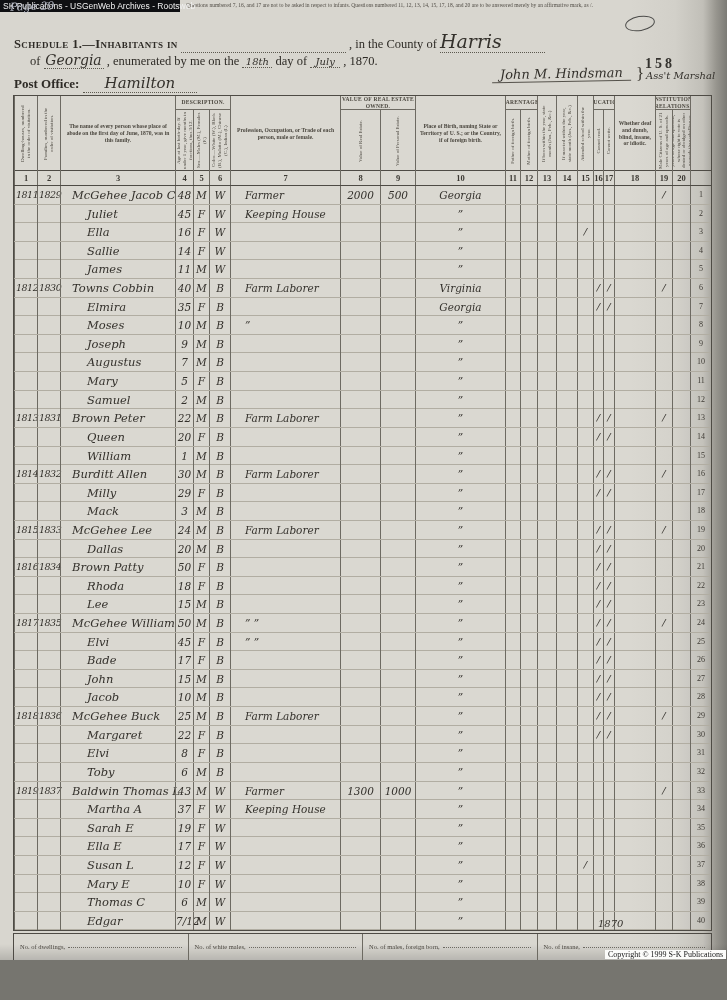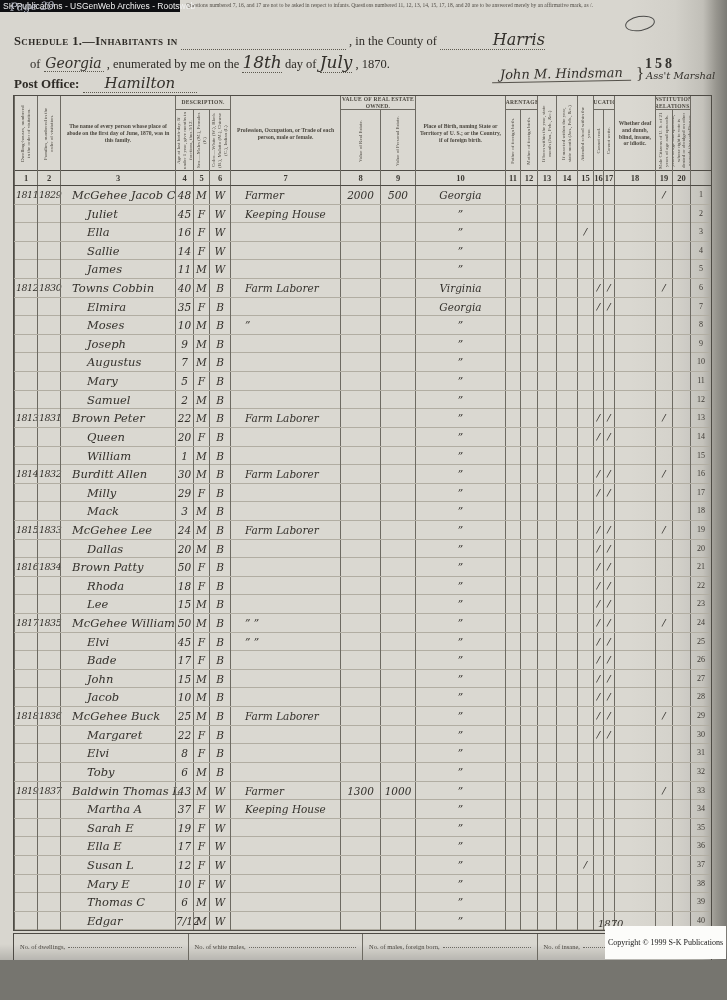--- a/index.html
+++ b/index.html
@@ -10,24 +10,24 @@
   .paper::after{content:"";position:absolute;left:0;right:0;bottom:0;height:16px;background:linear-gradient(180deg,rgba(0,0,0,0),rgba(0,0,0,0.16))}
   .titlebar{position:absolute;left:0;top:0;width:180px;height:12px;background:#0f1013;color:#f1f1f1;font-family:"Liberation Sans",sans-serif;font-size:8.5px;line-height:12px;padding-left:3px;white-space:nowrap;z-index:40}
   .hwi{font-family:"DejaVu Serif",serif;font-style:italic;color:#33302b}
   .topnote{position:absolute;left:10px;top:0;z-index:41;font-size:11px;color:#b9bdc9;transform:rotate(-2deg)}
   .instr{position:absolute;left:186px;top:2px;right:24px;font-size:5.5px;line-height:1.2;color:#504c45;z-index:39}
   .oval{position:absolute;right:72px;top:16px;width:30px;height:15px;border:1px solid #4c4c4a;border-radius:50%;transform:rotate(-10deg)}
   .line1{position:absolute;left:14px;top:30px;font-size:12.5px;color:#2e2b26;white-space:nowrap}
   .label-sc{font-variant:small-caps;font-weight:bold;letter-spacing:.4px}
   .blank{display:inline-block;border-bottom:1px dotted #5c594f;height:11px;vertical-align:bottom}
   .b1{width:165px}
-  .county{display:inline-block;border-bottom:1px dotted #5c594f;min-width:105px;text-align:right;font-size:16px}
+  .county{display:inline-block;border-bottom:1px dotted #5c594f;min-width:105px;text-align:left;font-size:19px}
   .line2{position:absolute;left:30px;top:52px;font-size:12.5px;color:#2e2b26;white-space:nowrap}
   .hvalue{display:inline-block;border-bottom:1px dotted #5c594f;min-width:60px;text-align:center;font-size:14px}
-  .hsmall{display:inline-block;border-bottom:1px dotted #5c594f;min-width:30px;font-size:17px}
+  .hsmall{display:inline-block;border-bottom:1px dotted #5c594f;min-width:30px;text-align:center;font-size:10px}
   .stamp{position:absolute;right:52px;top:56px;font-size:14px;font-weight:bold;letter-spacing:3px;color:#34322e}
   .line3{position:absolute;left:14px;top:74px;font-size:13px;font-weight:bold;color:#2e2b26}
   .po-value{font-size:15px;font-weight:normal;border-bottom:1px dotted #5c594f;padding:0 22px}
   .signame{position:absolute;left:492px;top:66px;font-size:13px;border-bottom:1px solid #55524b;padding:0 8px;transform:rotate(-1deg);white-space:nowrap}
   .sigbrace{position:absolute;left:636px;top:64px;font-size:17px;color:#3a372f}
   .sigtitle{position:absolute;left:646px;top:70px;font-size:10px;white-space:nowrap}
   .table{position:absolute;left:13px;top:95px;width:699px;border:1.5px solid #4e4b45;background:rgba(255,255,255,0.05)}
   .grid{display:grid;grid-template-columns:23px 23px 115px 18px 16px 21px 110px 40px 35px 90px 15px 17px 19px 21px 16px 10px 11px 41px 17px 18px 21px}
   .hdr{grid-template-rows:14px 61px;height:75px;border-bottom:1px solid #4e4b45}
   .hcell{border-left:1px solid #6d6a62;overflow:hidden;display:flex;align-items:center;justify-content:center;text-align:center;color:#4b473f}
@@ -48,21 +48,21 @@
   .lineno{font-size:8px;text-align:center;color:#3c3933;line-height:18px}
   .footer{position:absolute;left:13px;top:933px;width:699px;height:52px;border:1.5px solid #4e4b45;display:flex;background:rgba(255,255,255,0.04)}
   .fsec{flex:1;border-left:1px solid #6d6a62;padding:4px 6px 2px 6px;display:flex;flex-direction:column;gap:4px}
   .fsec:first-child{border-left:none}
   .fline{display:flex;align-items:flex-end;font-size:6.5px;color:#4b473f;height:12px}
   .flabel{white-space:nowrap;padding-right:3px}
   .fdots{flex:1;border-bottom:1px dotted #6d6a62;margin-bottom:2px}
   .fw-left{position:absolute;left:26px;top:966px;font-size:17px;z-index:20}
   .fw-mid{position:absolute;left:290px;top:960px;font-size:12px;z-index:20}
   .note-above{position:absolute;left:598px;top:918px;font-size:10px;z-index:20}
-  .copyright{position:absolute;right:1px;bottom:1px;background:#fcfcfa;font-size:8px;padding:12px 3px;color:#161616;z-index:50}
+  .copyright{position:absolute;right:1px;bottom:1px;background:#fcfcfa;font-size:8px;padding:0 3px;color:#161616;z-index:50}
 </style>
 </head>
 <body>
 
 <div class="screen">
   <div class="paper"></div>
 
   <div class="titlebar">
     <span>SK Publications - USGenWeb Archives - Rootsweb</span>
   </div>

